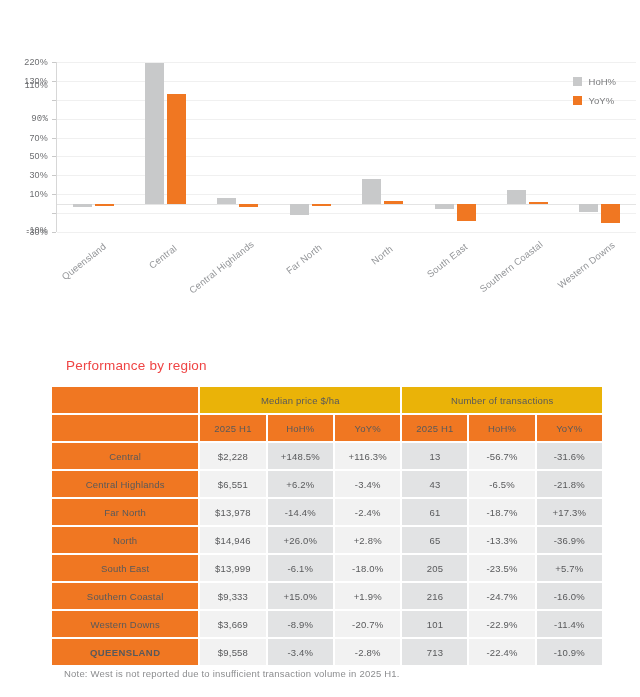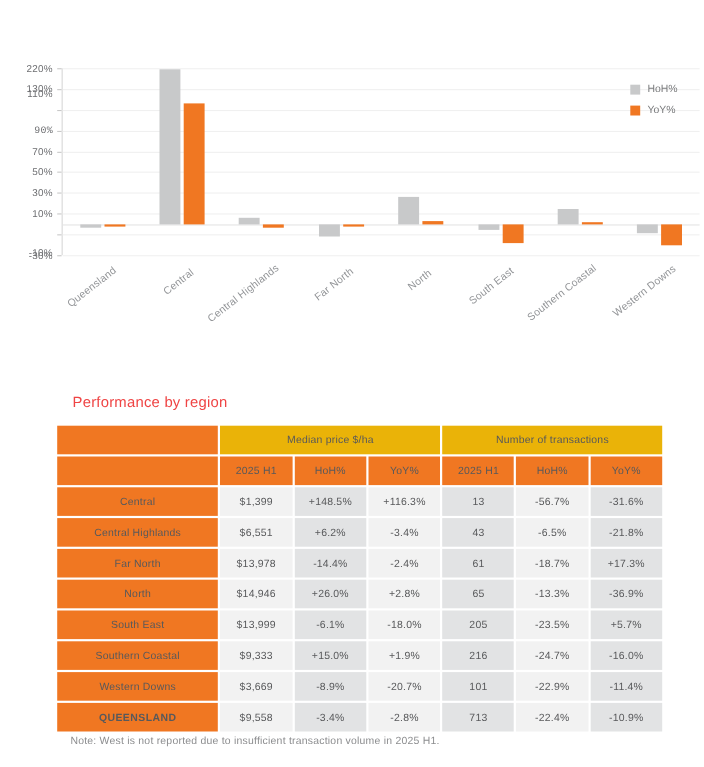--- a/index.html
+++ b/index.html
@@ -230,21 +230,21 @@
           <th class="sub col-val">HoH%</th>
           <th class="sub col-val">YoY%</th>
           <th class="sub col-val">2025 H1</th>
           <th class="sub col-val">HoH%</th>
           <th class="sub col-val">YoY%</th>
         </tr>
       </thead>
       <tbody id="tbody">
           <tr>
             <td class="region">Central</td>
-            <td class="c-light col-val">$1,399</td>
+            <td class="c-light col-val">$2,228</td>
             <td class="c-dark col-val">+148.5%</td>
             <td class="c-light col-val">+116.3%</td>
             <td class="c-dark col-val">13</td>
             <td class="c-light col-val">-56.7%</td>
             <td class="c-dark col-val">-31.6%</td>
           </tr>
           <tr>
             <td class="region">Central Highlands</td>
             <td class="c-light col-val">$6,551</td>
             <td class="c-dark col-val">+6.2%</td>

